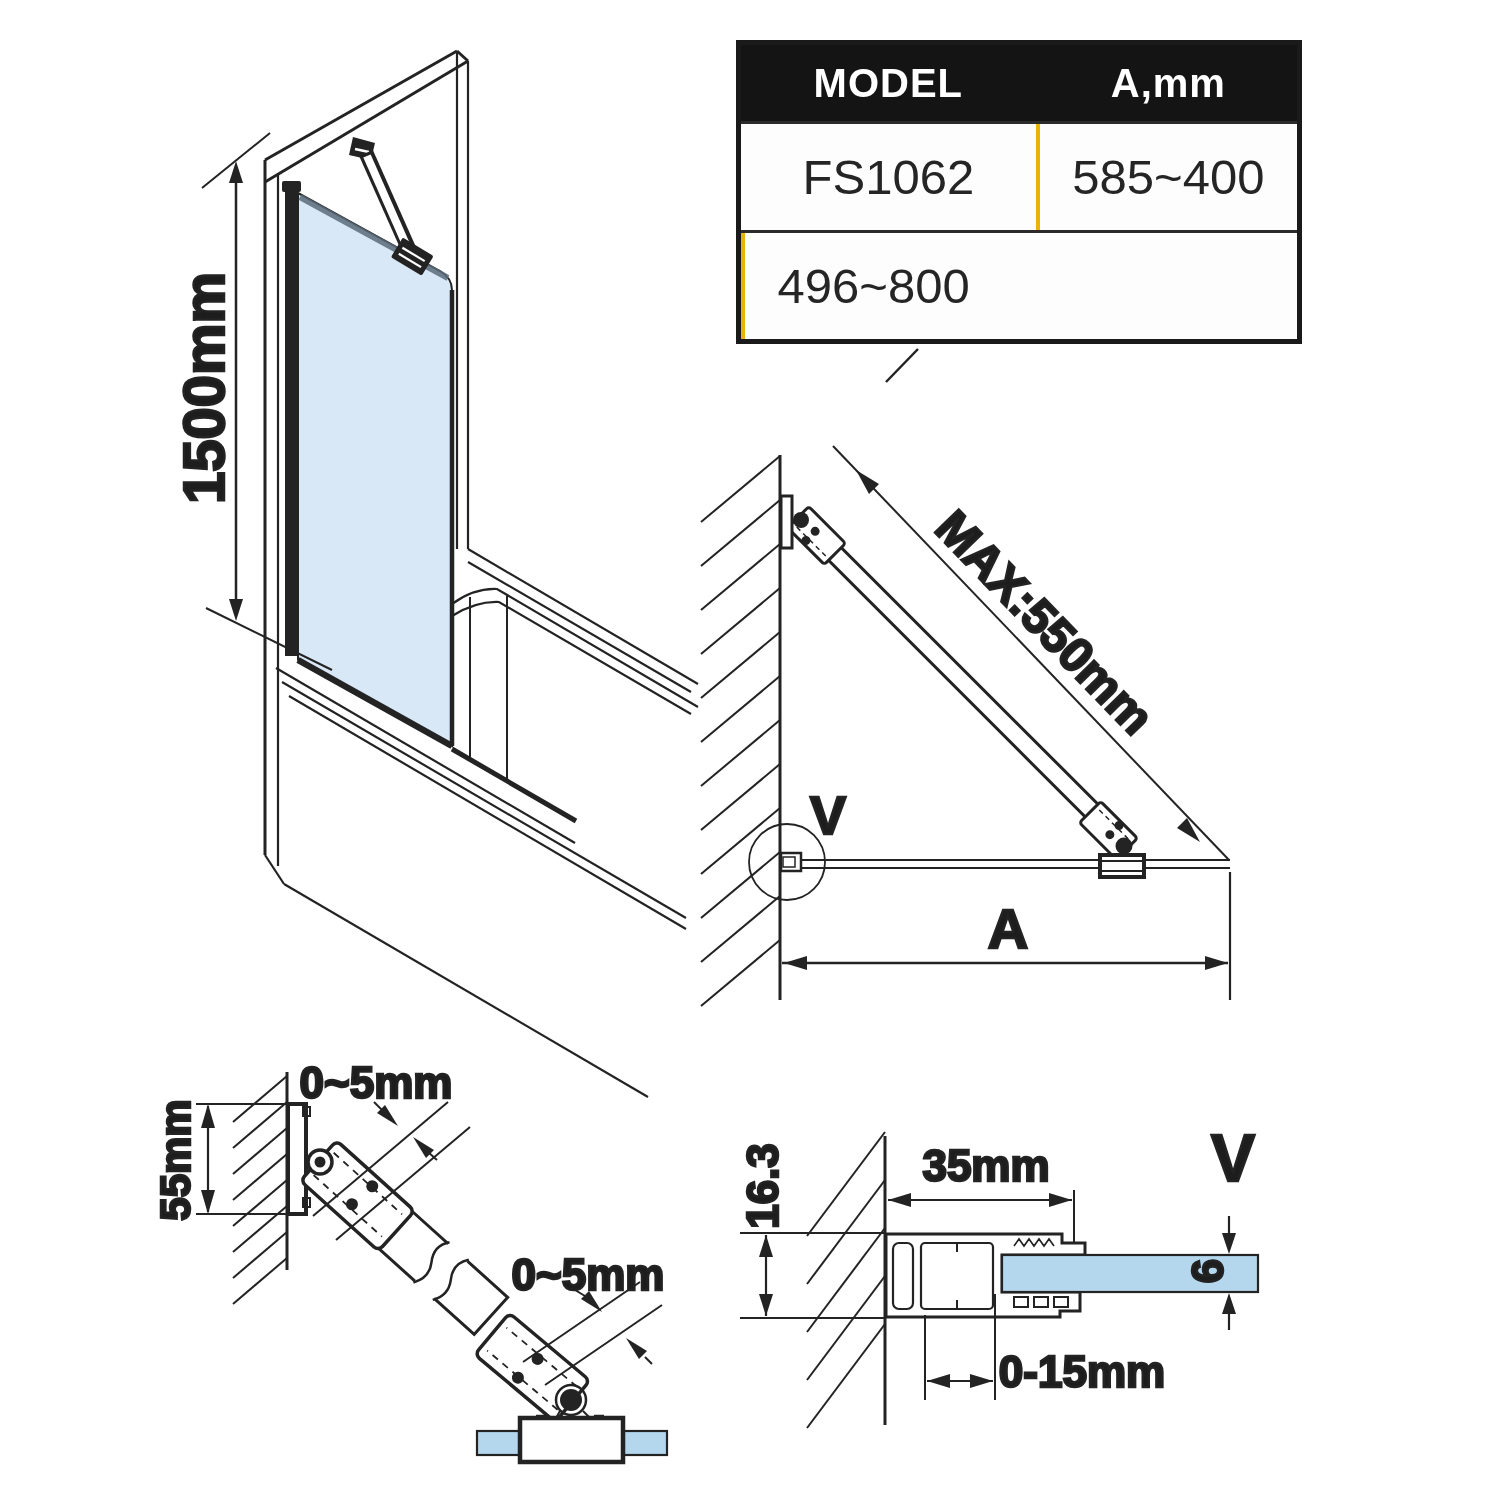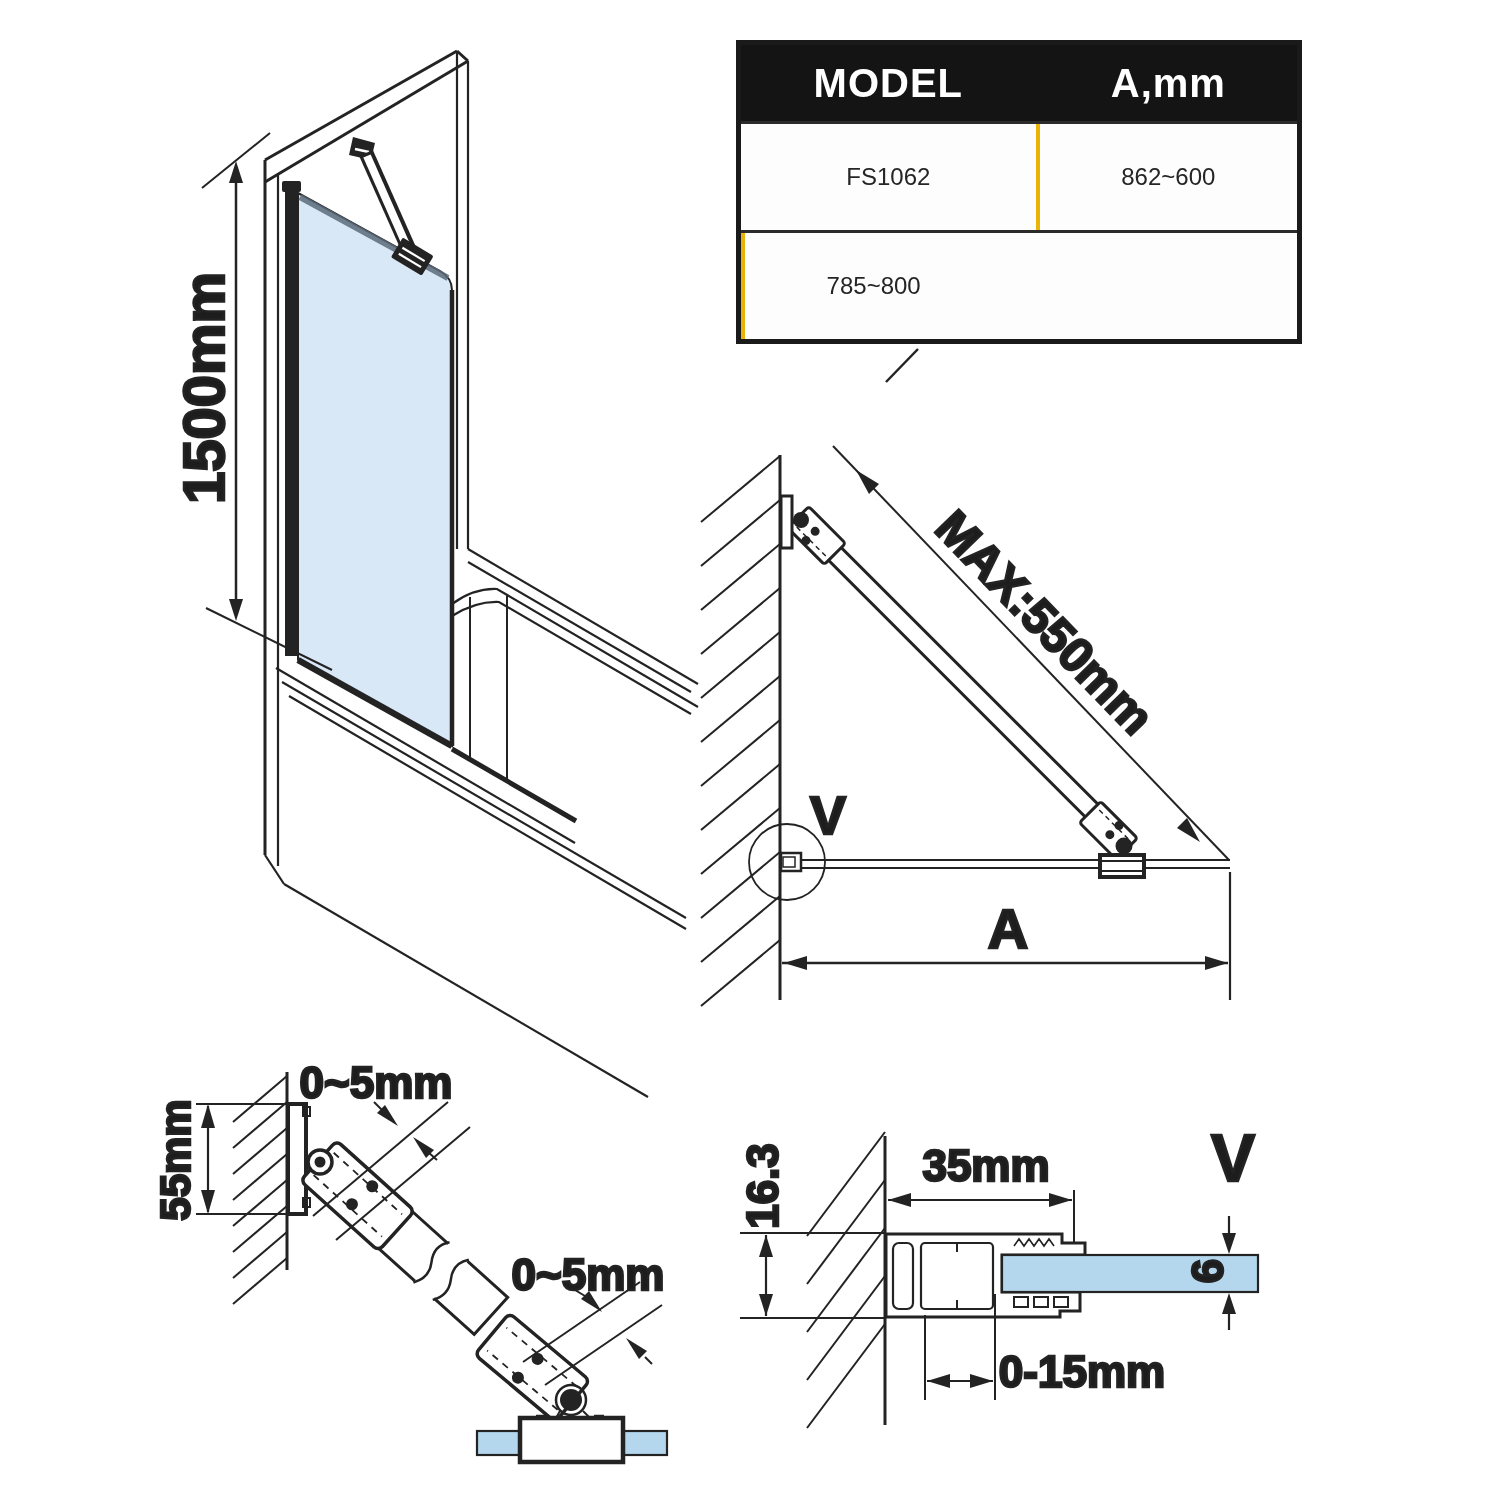--- a/index.html
+++ b/index.html
@@ -10,21 +10,21 @@
   
   .spec-table{position:absolute;left:736px;top:40px;width:566px;height:304px;
               border:5px solid #1a1a1a;box-sizing:border-box;display:flex;flex-direction:column;}
   .spec-head{display:flex;height:76px;background:#141414;color:#ffffff;}
   .spec-row{display:flex;flex:1;background:#fdfdfd;border-top:3px solid #2b2b2b;}
   .spec-row:first-of-type{border-top:none;}
   .cell{display:flex;align-items:center;justify-content:center;box-sizing:border-box;}
   .cell.model{width:53%;}
   .cell.amm{width:47%;border-left:4px solid #eab308;}
   .spec-head .cell{font-size:40px;font-weight:bold;letter-spacing:1px;border-left-color:transparent;}
-  .spec-row .cell{font-size:24px;font-weight:normal;color:#252525;}
+  .spec-row .cell{font-size:49px;font-weight:normal;color:#252525;}
 </style>
 </head>
 <body>
 
 <div class="stage">
 
 <svg width="1500" height="1500" viewBox="0 0 1500 1500">
   <g stroke="#232323" fill="none" stroke-width="2.5">
 
     <g>
@@ -303,20 +303,20 @@
   </g>
 </svg>
 
 <div class="spec-table">
   <div class="spec-head">
     <div class="cell model">MODEL</div>
     <div class="cell amm">A,mm</div>
   </div>
   <div class="spec-row">
     <div class="cell model">FS1062</div>
-    <div class="cell amm">862~600</div>
+    <div class="cell amm">585~400</div>
   </div>
   <div class="spec-row">
-    <div class="cell amm">785~800</div>
+    <div class="cell amm">496~800</div>
   </div>
 </div>
 
 </div>
 
 </body></html>

